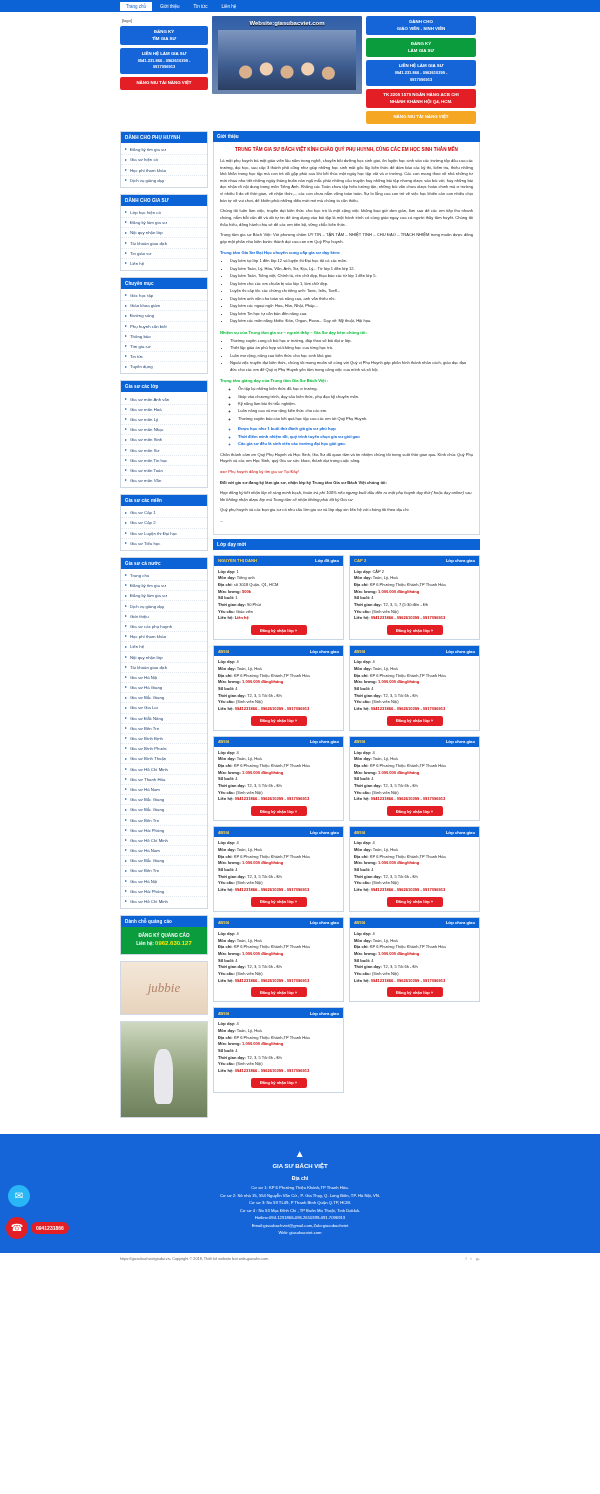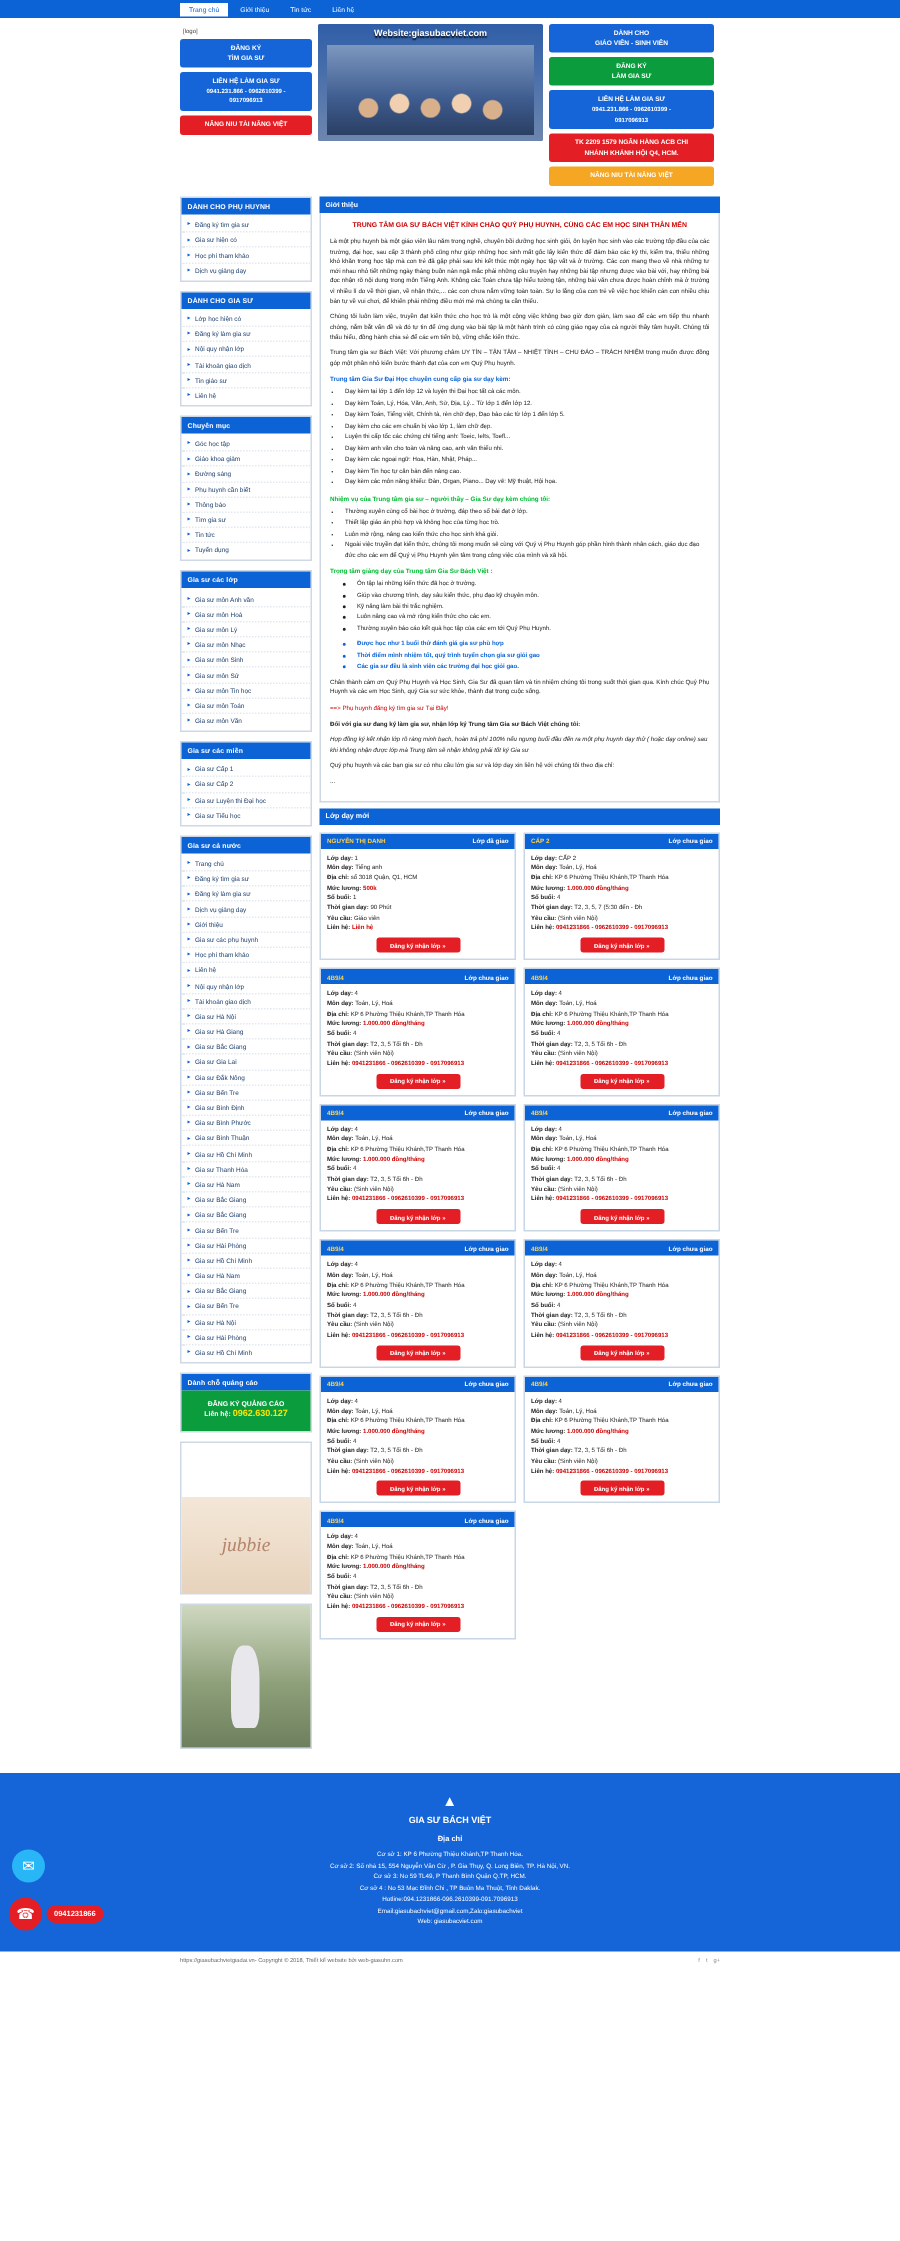--- a/index.html
+++ b/index.html
@@ -116,26 +116,25 @@
   }
 
   
   .ad-panel { border:1px solid #cfd9e6; margin-bottom:6px; }
   .ad-green {
     background:#0a9c3d; color:#fff; text-align:center; padding:5px 3px;
     font-size:4.6px; font-weight:bold; line-height:1.6;
   }
   .ad-green .hot { color:#ffe600; font-size:6px; }
   .ad-img1 {
-    height:64px;
+    height:52px;
     background:linear-gradient(#f4e7d8,#e7d3bc);
     display:flex; align-items:center; justify-content:center;
     font-family:"Liberation Serif", serif; font-size:13px; color:#b4846c;
     font-style:italic;
-    margin-top:36px;
   }
   .ad-img2 {
     height:95px;
     background:linear-gradient(#cfd8c0,#8ea07a 55%,#6d7f5c);
     position:relative;
   }
   .ad-img2:after {
     content:""; position:absolute; left:38%; top:28%; width:22%; height:58%;
     background:#e8e8ec; border-radius:40% 40% 20% 20%;
   }

